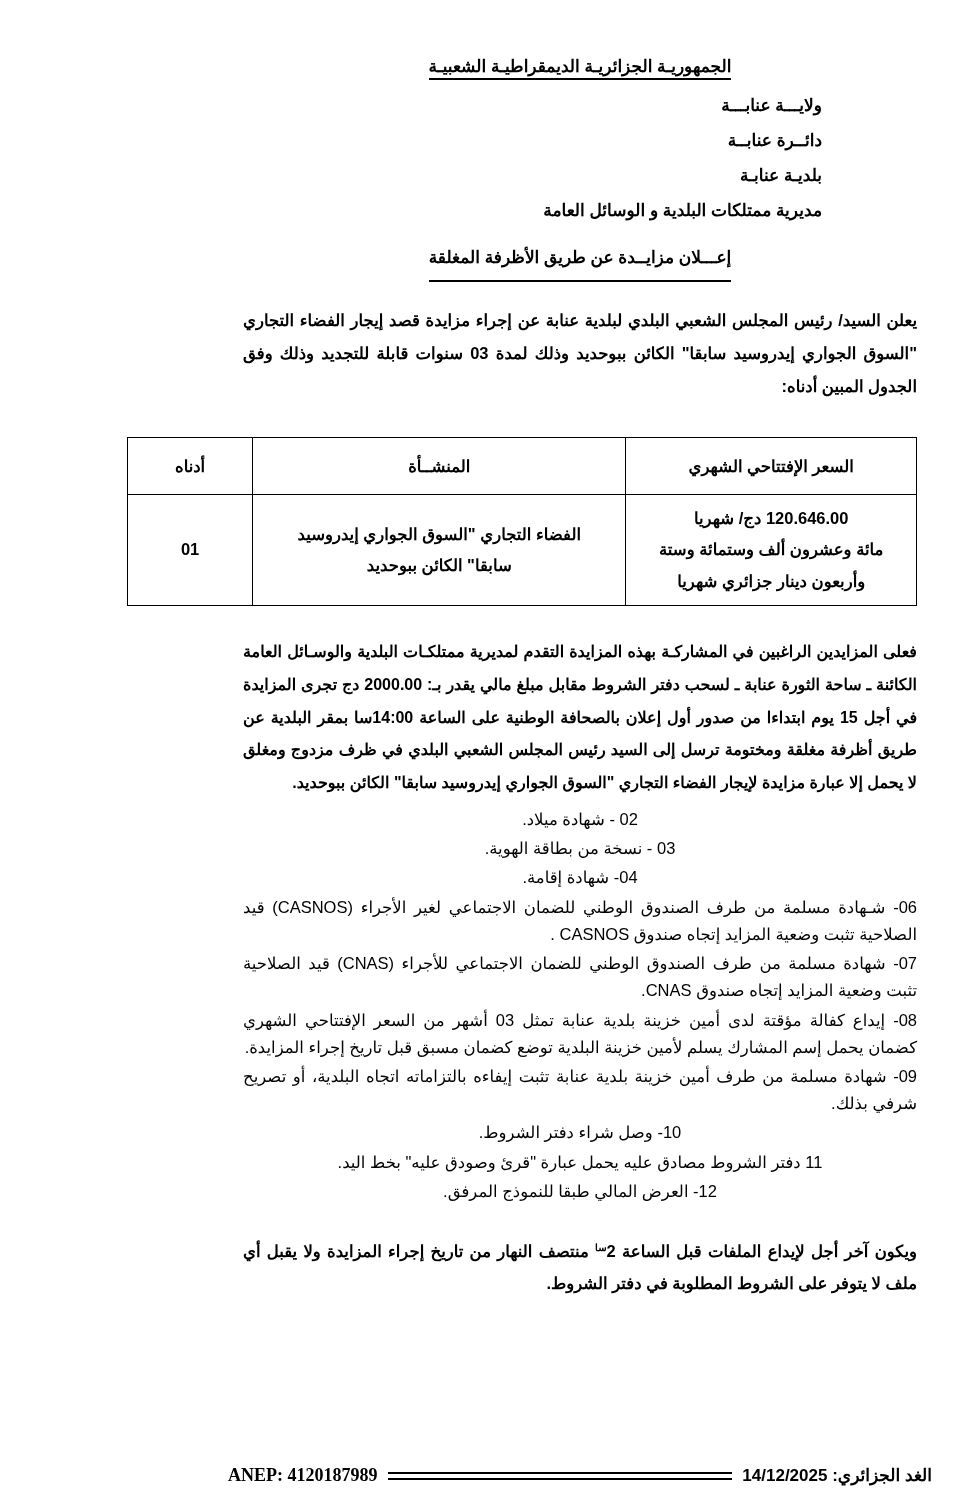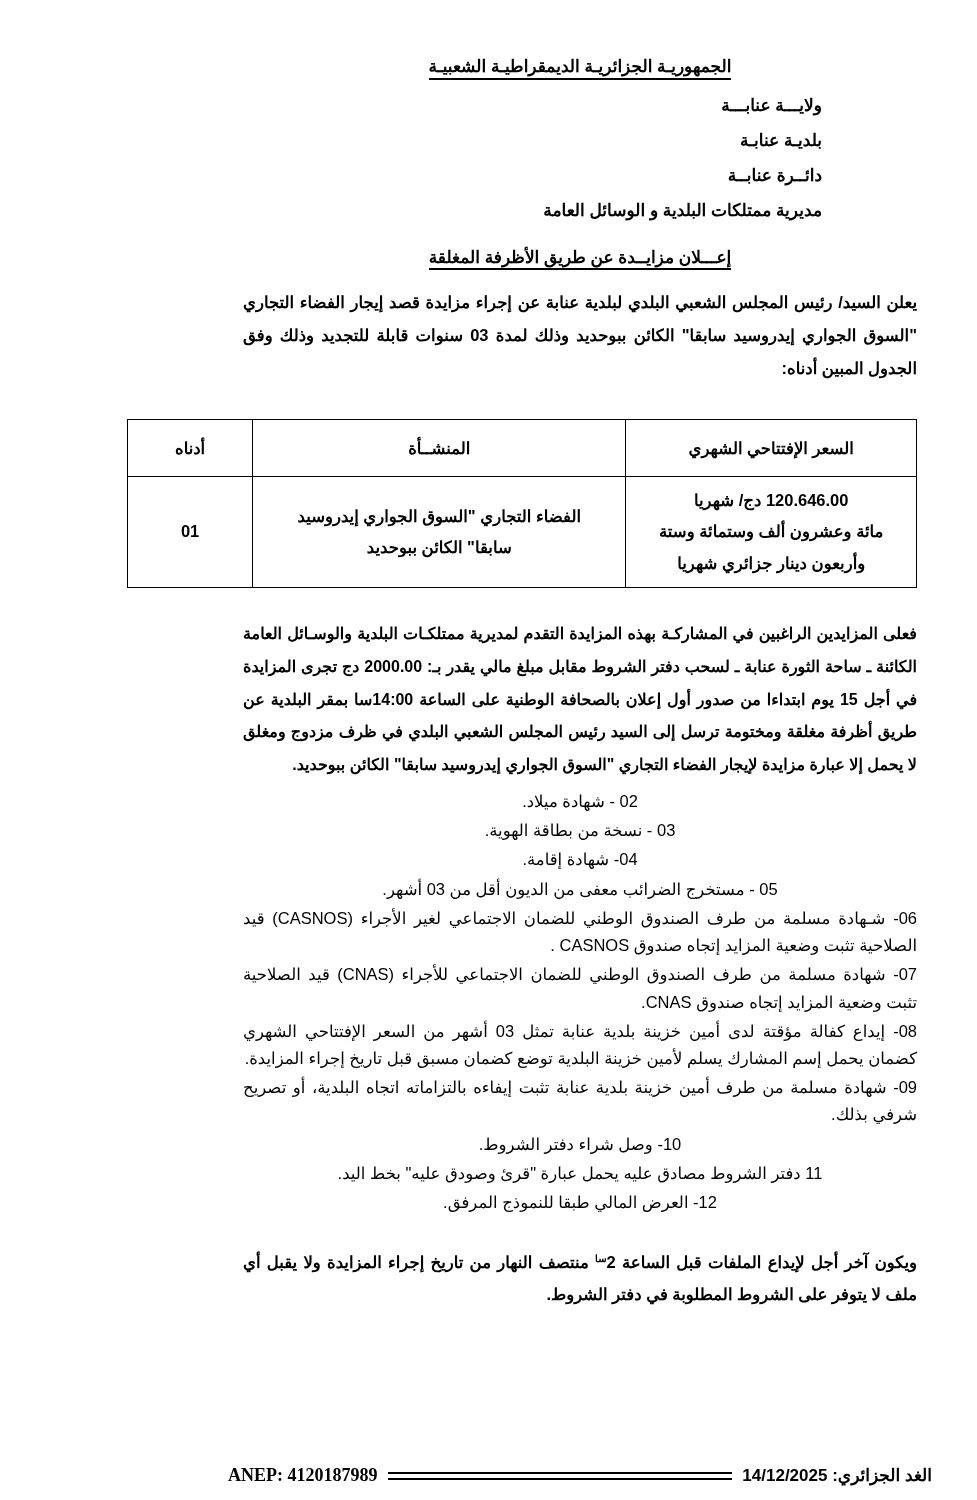--- a/index.html
+++ b/index.html
@@ -44,28 +44,28 @@
   }
   .announce-wrap {
     text-align: center;
     margin-top: 26px;
   }
   .announce {
     display: inline-block;
     font-weight: bold;
     font-size: 17px;
     border-bottom: 2px solid #000;
-    padding-bottom: 0;
+    padding-bottom: 12px;
   }
   .para {
     font-size: 16.5px;
     font-weight: bold;
     line-height: 2.0;
     text-align: justify;
-    margin-top: 16px;
+    margin-top: 22px;
   }
   .para-2 {
     font-size: 16px;
     font-weight: bold;
     line-height: 2.05;
     text-align: justify;
     margin-top: 30px;
   }
   table.bid-table {
     border-collapse: collapse;
@@ -163,22 +163,22 @@
 <body>
 
 <div class="page">
 
   <div class="hdr-line">
     <span class="ul">الجمهوريـة الجزائريـة الديمقراطيـة الشعبيـة</span>
   </div>
 
   <div class="right-block">
     <div class="r">ولايـــة عنابـــة</div>
+    <div class="r">دائــرة عنابــة</div>
     <div class="r">بلديـة عنابـة</div>
-    <div class="r">دائــرة عنابــة</div>
     <div class="r">مديرية ممتلكات البلدية و الوسائل العامة</div>
   </div>
 
   <div class="announce-wrap">
     <div class="announce">إعـــلان مزايــدة عن طريق الأظرفة المغلقة</div>
   </div>
 
   <div class="para">يعلن السيد/ رئيس المجلس الشعبي البلدي لبلدية عنابة عن إجراء مزايدة قصد إيجار الفضاء التجاري "السوق الجواري إيدروسيد سابقا" الكائن ببوحديد وذلك لمدة 03 سنوات قابلة للتجديد وذلك وفق الجدول المبين أدناه:</div>
 
   <table class="bid-table">
@@ -205,21 +205,20 @@
     </tbody>
   </table>
 
   <div class="para-2">فعلى المزايدين الراغبين في المشاركـة بهذه المزايدة التقدم لمديرية ممتلكـات البلدية والوسـائل العامة الكائنة ـ ساحة الثورة عنابة ـ لسحب دفتر الشروط مقابل مبلغ مالي يقدر بـ: 2000.00 دج تجرى المزايدة في أجل 15 يوم ابتداءا من صدور أول إعلان بالصحافة الوطنية على الساعة 14:00سا بمقر البلدية عن طريق أظرفة مغلقة ومختومة ترسل إلى السيد رئيس المجلس الشعبي البلدي في ظرف مزدوج ومغلق لا يحمل إلا عبارة مزايدة لإيجار الفضاء التجاري "السوق الجواري إيدروسيد سابقا" الكائن ببوحديد.</div>
 
 
   <ol class="file-list">
     <li class="center-ish">02 - شهادة ميلاد.</li>
     <li class="center-ish">03 - نسخة من بطاقة الهوية.</li>
     <li class="center-ish">04- شهادة إقامة.</li>
-    <li class="center-ish">05 - مستخرج الضرائب معفى من الديون أقل من 03 أشهر.</li>
     <li>06- شـهادة مسلمة من طرف الصندوق الوطني للضمان الاجتماعي لغير الأجراء (CASNOS) قيد الصلاحية تثبت وضعية المزايد إتجاه صندوق CASNOS .</li>
     <li>07- شهادة مسلمة من طرف الصندوق الوطني للضمان الاجتماعي للأجراء (CNAS) قيد الصلاحية تثبت وضعية المزايد إتجاه صندوق CNAS.</li>
     <li>08- إيداع كفالة مؤقتة لدى أمين خزينة بلدية عنابة تمثل 03 أشهر من السعر الإفتتاحي الشهري كضمان يحمل إسم المشارك يسلم لأمين خزينة البلدية توضع كضمان مسبق قبل تاريخ إجراء المزايدة.</li>
     <li>09- شهادة مسلمة من طرف أمين خزينة بلدية عنابة تثبت إيفاءه بالتزاماته اتجاه البلدية، أو تصريح شرفي بذلك.</li>
     <li class="center-ish">10- وصل شراء دفتر الشروط.</li>
     <li class="center-ish">11 دفتر الشروط مصادق عليه يحمل عبارة "قرئ وصودق عليه" بخط اليد.</li>
     <li class="center-ish">12- العرض المالي طبقا للنموذج المرفق.</li>
   </ol>
 
   <div class="closing">

